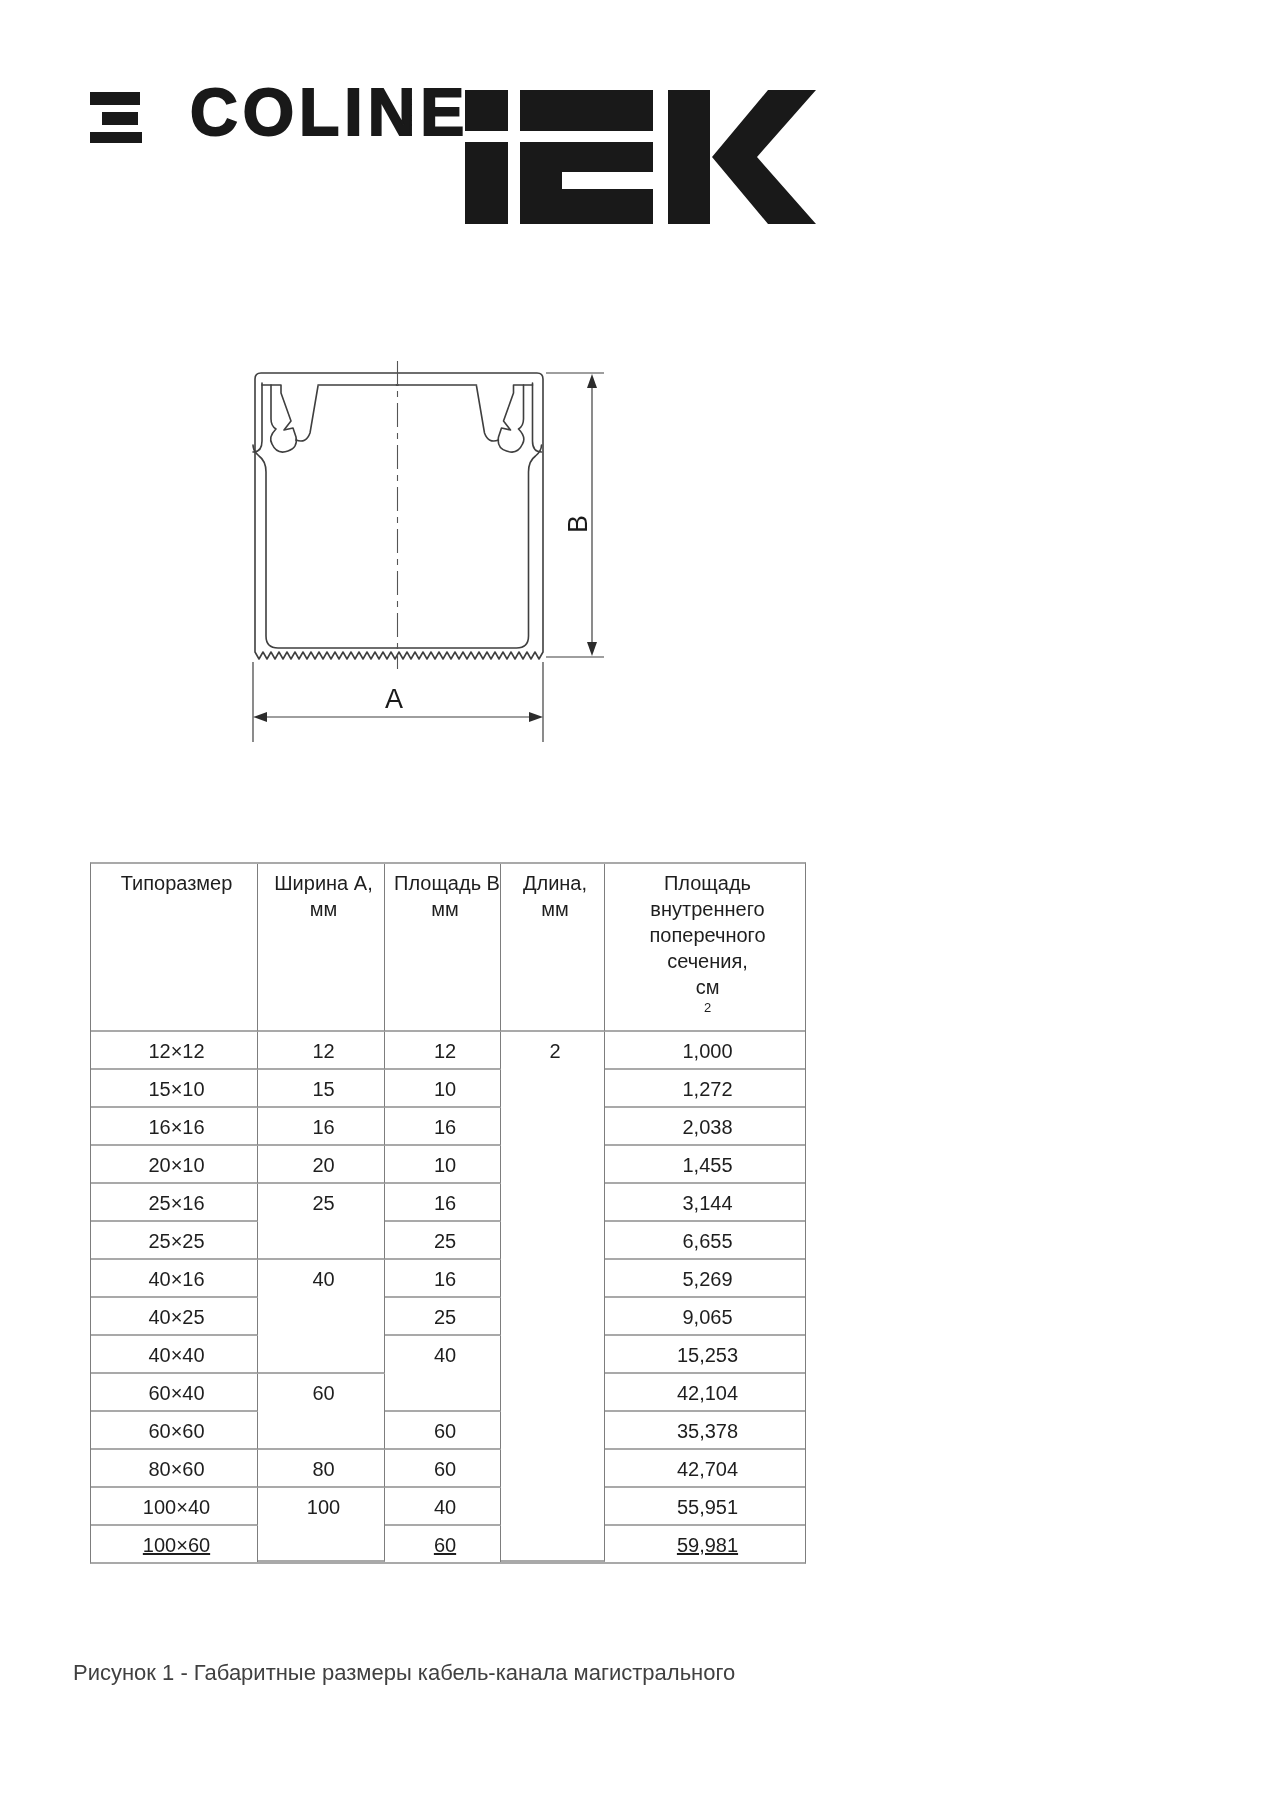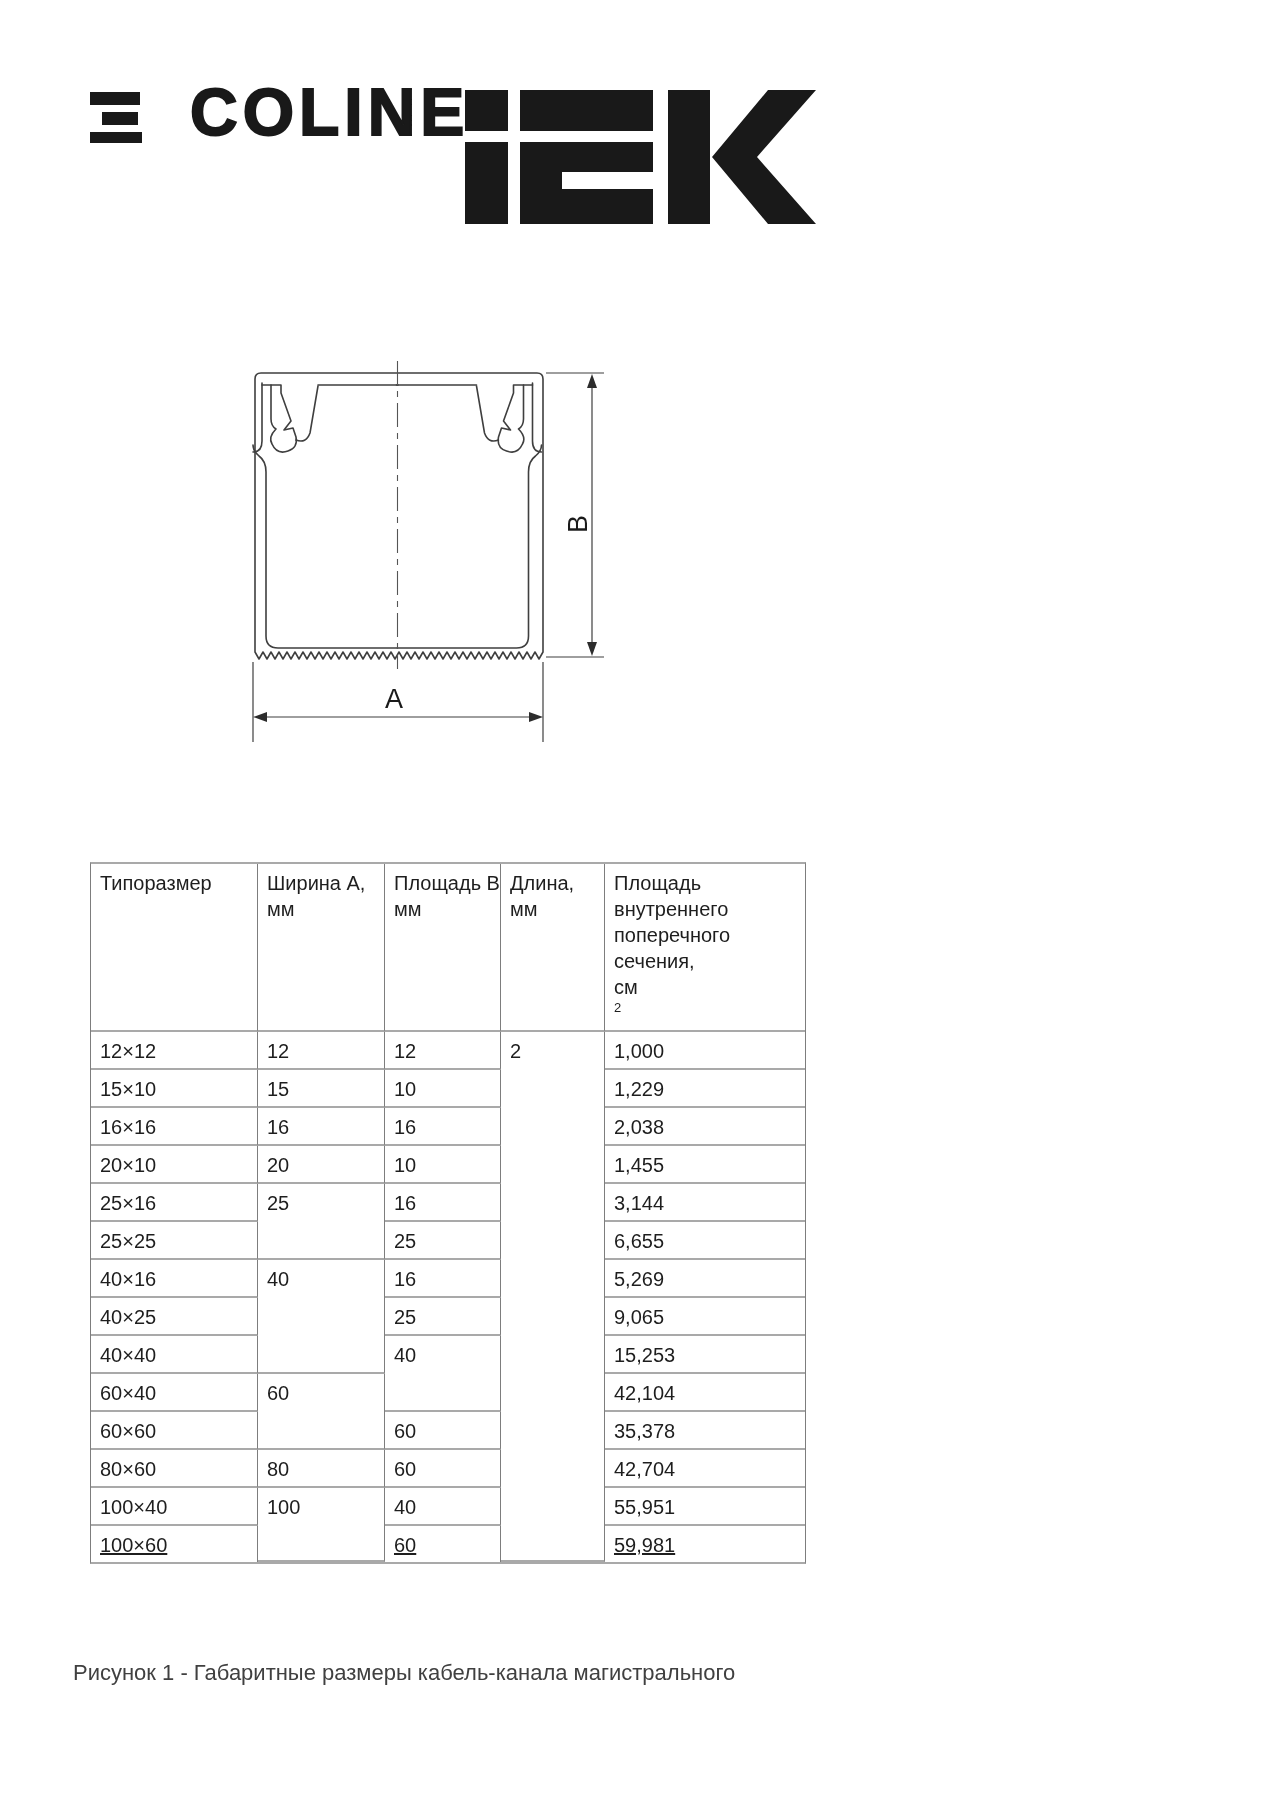--- a/index.html
+++ b/index.html
@@ -25,21 +25,21 @@
   .dim  { fill:none; stroke:#3f3f3f; stroke-width:1.2; }
   .dimhead { fill:#2c2c2c; stroke:none; }
   .dimtext { font-family:"Liberation Sans", sans-serif; font-size:27px; fill:#1a1a1a; }
   .cline { fill:none; stroke:#555; stroke-width:1.1; stroke-dasharray:24 6 6 6; }
 
   
   #spec-table { left:90px; top:862px; width:714px; border-collapse:separate; border-spacing:0;
                 table-layout:fixed; font-size:20px; line-height:1.3;
                 border-top:2px solid #a9a9a9; border-bottom:2px solid #a9a9a9;
                 border-left:1.5px solid #7d7d7d; border-right:1.5px solid #7d7d7d; }
-  #spec-table th, #spec-table td { vertical-align:top; text-align:left; font-weight:normal;
+  #spec-table th, #spec-table td { vertical-align:top; text-align:center; font-weight:normal;
                 border-right:1.5px solid #7d7d7d; border-bottom:2px solid #a9a9a9;
                 padding:6px 4px 4px 9px; white-space:nowrap; overflow:hidden; }
   #spec-table th.last, #spec-table td.last { border-right:none; }
   #spec-table tr.lastrow td { border-bottom:none;text-decoration:underline; }
   #spec-table th { height:113px; }
   #spec-table td { height:23px; }
   #spec-table th span { display:block; }
   sup { font-size:0.65em; vertical-align:super; }
 
   
@@ -138,21 +138,21 @@
     <td>12×12</td>
     <td>12</td>
     <td>12</td>
     <td rowspan="14">2</td>
     <td class="last">1,000</td>
   </tr>
   <tr>
     <td>15×10</td>
     <td>15</td>
     <td>10</td>
-    <td class="last">1,229</td>
+    <td class="last">1,272</td>
   </tr>
   <tr>
     <td>16×16</td>
     <td>16</td>
     <td>16</td>
     <td class="last">2,038</td>
   </tr>
   <tr>
     <td>20×10</td>
     <td>20</td>

